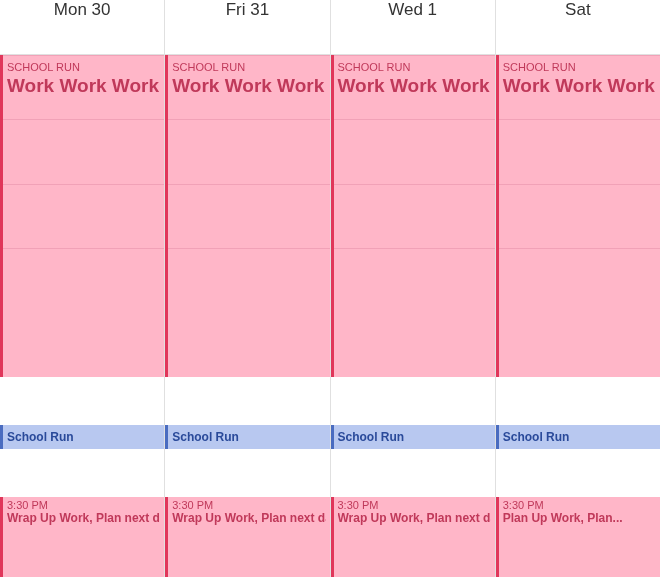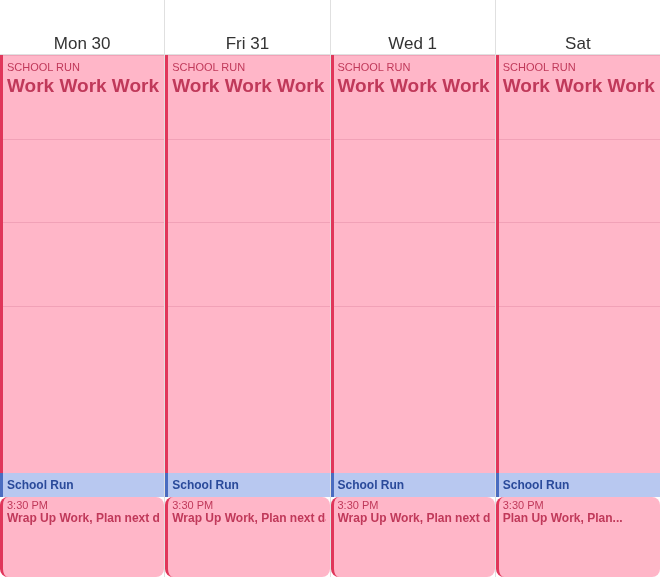--- a/index.html
+++ b/index.html
@@ -21,21 +21,21 @@
     .header-row {
       display: flex;
       height: 55px;
       border-bottom: 1px solid #e0e0e0;
       background: #fff;
     }
 
     .header-cell {
       flex: 1;
       display: flex;
-      align-items: flex-end;
+      align-items: flex-start;
       justify-content: center;
       font-size: 17px;
       font-weight: 400;
       color: #333;
       border-right: 1px solid #e0e0e0;
     }
     .header-cell:last-child {
       border-right: none;
     }
 
@@ -45,20 +45,21 @@
       overflow: hidden;
     }
 
     .day-column {
       flex: 1;
       border-right: 1px solid #e0e0e0;
       display: flex;
       flex-direction: column;
       position: relative;
       overflow: hidden;
+      gap: 48px;
     }
     .day-column:last-child {
       border-right: none;
     }
 
     
     .work-event {
       background-color: #ffb6c8;
       border-left: 3px solid #e0365a;
       padding: 2px 4px;
@@ -105,21 +106,20 @@
     }
 
     
     .wrap-up-event {
       background-color: #ffb6c8;
       border-left: 3px solid #e0365a;
       padding: 2px 4px;
       height: 80px;
       overflow: hidden;
       flex-shrink: 0;
-      border-radius: 8px;
     }
 
     .wrap-up-time {
       font-size: 11px;
       color: #c0395a;
       font-weight: 500;
       display: block;
     }
 
     .wrap-up-title {

